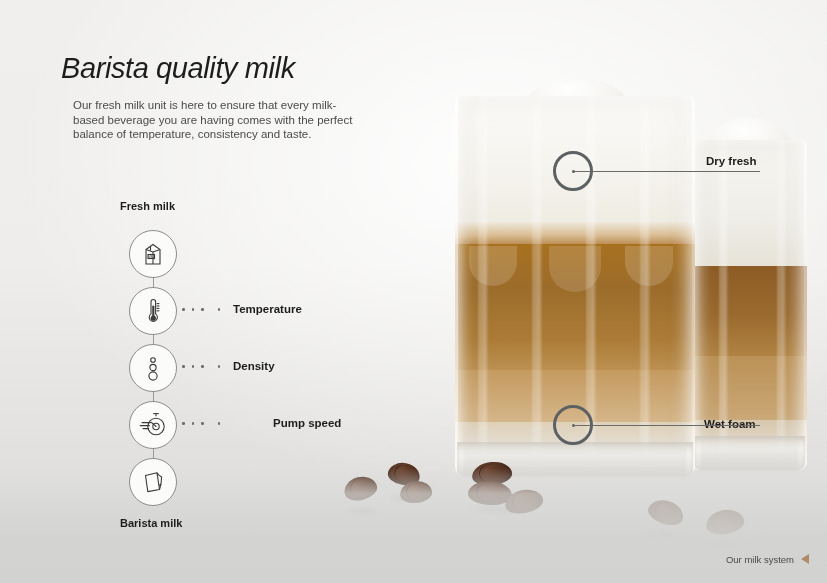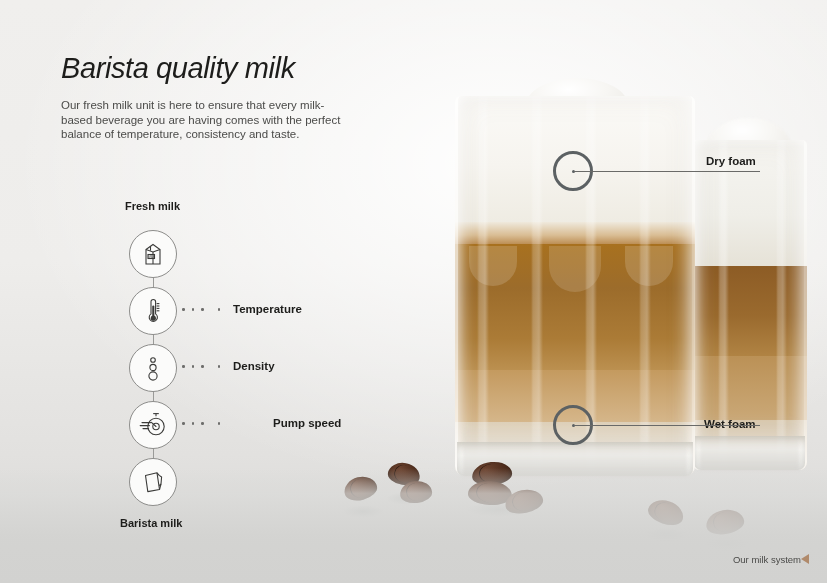--- a/index.html
+++ b/index.html
@@ -29,27 +29,27 @@
   }
 
   
   #header { position:absolute; left:61px; top:52px; width:330px; }
   #title {
     font-size:29px; font-weight:normal; font-style:italic;
     color:#1d1d1b; letter-spacing:-.4px; white-space:nowrap;
   }
   #subtitle {
     margin-top:13px; font-size:11.5px; line-height:14.6px;
-    color:#4b4b49; width:288px;
+    color:#4b4b49; width:288px;margin-left:12px;
   }
 
   
   #flow { position:absolute; left:120px; top:200px; width:260px; }
   .flow-cap { font-size:11px; font-weight:bold; color:#1d1d1b; }
-  #flow-top-label { margin-left:5px; }
+  #flow-top-label { }
   #flow-bottom-label { margin-left:0px; margin-top:11px; }
 
   #chain { position:relative; margin-top:12px; height:282px; width:260px; }
   
   #chain-spine {
     position:absolute; left:33px; top:8px; width:1px; height:262px;
     background:#9a9a98;
   }
   .node {
     position:absolute; left:9px; width:48px; height:48px;
@@ -168,21 +168,21 @@
     transform:rotate(4deg);
   }
   .bean-shadow {
     position:absolute; border-radius:50%;
     background:radial-gradient(ellipse at 50% 50%, rgba(150,158,156,.5), rgba(170,175,173,0) 70%);
   }
 
   
   #footer {
     position:absolute; right:18px; bottom:18px;
-    display:flex; align-items:flex-start; 
+    display:flex; align-items:flex-start; gap:7px;
   }
   #footer-label { font-size:9.5px; color:#4a4a48; }
   #footer-arrow {
     width:0; height:0;
     border-top:5px solid transparent; border-bottom:5px solid transparent;
     border-right:8px solid #b08a6b;
   }
 </style>
 </head>
 <body>
@@ -242,21 +242,21 @@
 
   <div class="bean-shadow" style="left:404px; top:537px; width:46px; height:14px;"></div>
   <div class="bean" style="left:406px; top:510px; width:38px; height:24px; transform:rotate(-10deg);"></div>
 </div>
 
 <div id="bg-floor"></div>
 
 <div class="callout">
   <div class="ring" style="left:553px; top:151px;"></div>
   <div class="leader" style="left:574px; top:171px; width:186px;"></div>
-  <span class="callout-text" style="left:706px; top:155px;">Dry foam</span>
+  <span class="callout-text" style="left:706px; top:155px;">Dry fresh</span>
   <div class="callout-underline" style="left:700px; top:171px; width:60px;"></div>
 </div>
 
 <div class="callout">
   <div class="ring" style="left:553px; top:405px;"></div>
   <div class="leader" style="left:574px; top:425px; width:186px;"></div>
   <span class="callout-text" style="left:704px; top:418px;">Wet foam</span>
   <div class="callout-underline" style="left:698px; top:425px; width:62px;"></div>
 </div>
 

